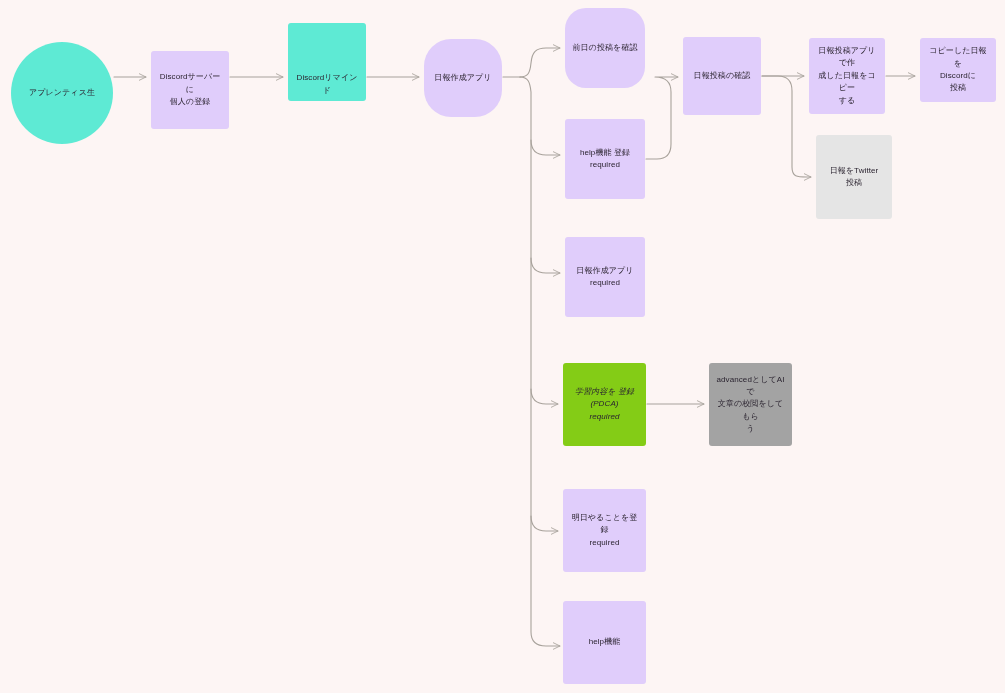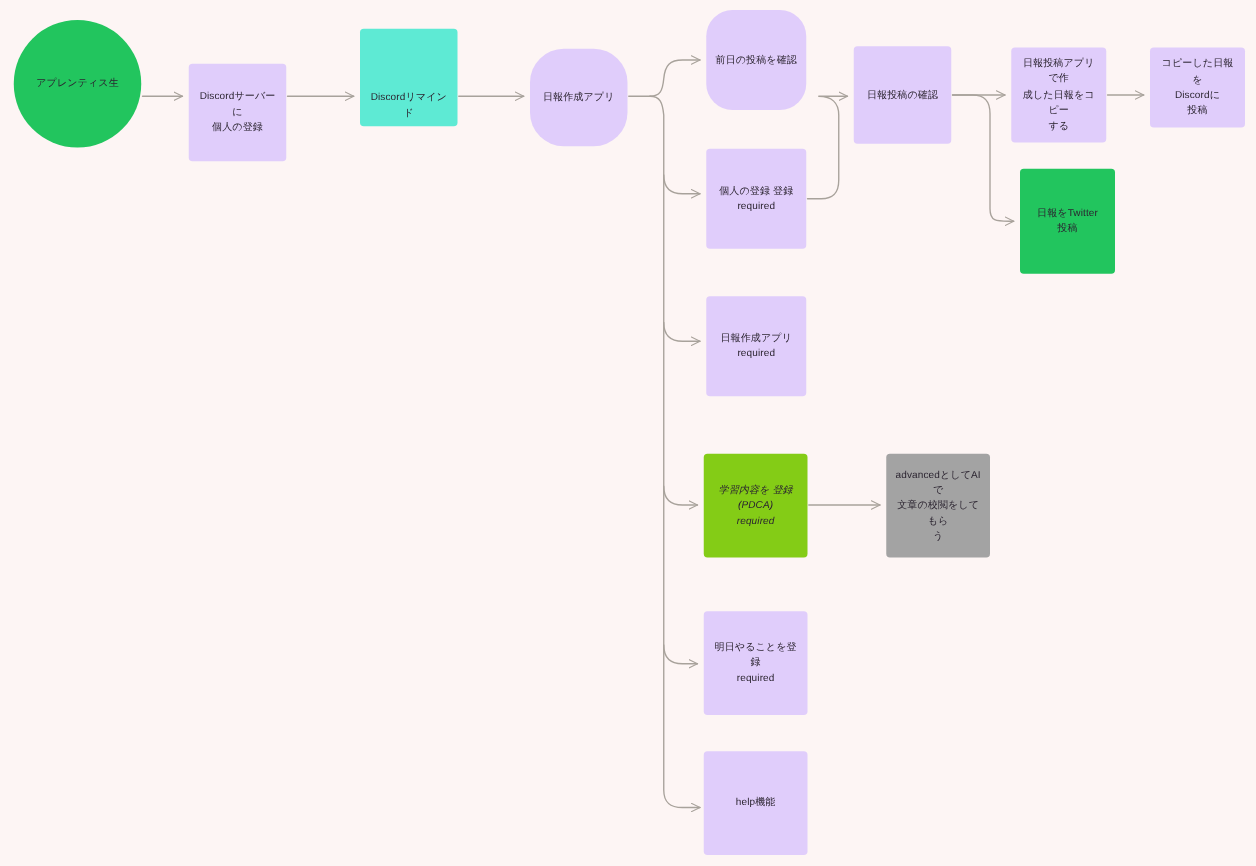--- a/index.html
+++ b/index.html
@@ -88,43 +88,43 @@
 
       <path d="M 762 76 L 804 76" marker-end="url(#arw)"></path>
 
       <path d="M 886 76 L 915 76" marker-end="url(#arw)"></path>
 
       <path d="M 762 76 L 778 76 C 788 76 792 81 792 91 L 792 167 C 792 177 797 177 807 177 L 811 177" marker-end="url(#arw)"></path>
     </g>
   </svg>
 
   <div id="node-layer">
-      <div class="node circle" style="left: 11px; top: 16px; width: 102px; height: 102px; background: #22c55e; color: rgb(43, 36, 48); font-family: Liberation Serif, serif;"><span class="label">アプレンティス生</span></div>
+      <div class="node circle" style="left: 11px; top: 42px; width: 102px; height: 102px; background: #5eead4; color: rgb(43, 36, 48); font-family: Liberation Serif, serif;"><span class="label">アプレンティス生</span></div>
       <div class="node" style="left: 151px; top: 51px; width: 78px; height: 78px; background: rgb(224, 205, 251); color: rgb(43, 36, 48);"><span class="label">Discordサーバーに
 個人の登録</span></div>
       <div class="node" style="left: 288px; top: 23px; width: 78px; height: 78px; background: #5eead4; color: rgb(43, 36, 48); align-items: flex-end;"><span class="label">Discordリマインド</span></div>
       <div class="node" style="left: 424px; top: 39px; width: 78px; height: 78px; background: rgb(224, 205, 251); color: rgb(43, 36, 48); border-radius: 27px;"><span class="label">日報作成アプリ</span></div>
       <div class="node" style="left: 565px; top: 8px; width: 80px; height: 80px; background: rgb(224, 205, 251); color: rgb(43, 36, 48); border-radius: 21px;"><span class="label">前日の投稿を確認</span></div>
-      <div class="node" style="left: 565px; top: 119px; width: 80px; height: 80px; background: rgb(224, 205, 251); color: rgb(43, 36, 48);"><span class="label">個人の登録 登録
+      <div class="node" style="left: 565px; top: 119px; width: 80px; height: 80px; background: rgb(224, 205, 251); color: rgb(43, 36, 48);"><span class="label">help機能 登録
 required</span></div>
       <div class="node" style="left: 565px; top: 237px; width: 80px; height: 80px; background: rgb(224, 205, 251); color: rgb(43, 36, 48);"><span class="label">日報作成アプリ
 required</span></div>
       <div class="node" style="left: 563px; top: 363px; width: 83px; height: 83px; background: #84cc16; color: rgb(43, 36, 48); font-style: italic;"><span class="label">学習内容を 登録
 (PDCA)
 required</span></div>
       <div class="node" style="left: 709px; top: 363px; width: 83px; height: 83px; background: #a3a3a3; color: rgb(43, 36, 48);"><span class="label">advancedとしてAIで
 文章の校閲をしてもら
 う</span></div>
       <div class="node" style="left: 563px; top: 489px; width: 83px; height: 83px; background: rgb(224, 205, 251); color: rgb(43, 36, 48);"><span class="label">明日やることを登録
 required</span></div>
       <div class="node" style="left: 563px; top: 601px; width: 83px; height: 83px; background: rgb(224, 205, 251); color: rgb(43, 36, 48);"><span class="label">help機能</span></div>
       <div class="node" style="left: 683px; top: 37px; width: 78px; height: 78px; background: rgb(224, 205, 251); color: rgb(43, 36, 48);"><span class="label">日報投稿の確認</span></div>
       <div class="node" style="left: 809px; top: 38px; width: 76px; height: 76px; background: rgb(224, 205, 251); color: rgb(43, 36, 48);"><span class="label">日報投稿アプリで作
 成した日報をコピー
 する</span></div>
       <div class="node" style="left: 920px; top: 38px; width: 76px; height: 64px; background: rgb(224, 205, 251); color: rgb(43, 36, 48);"><span class="label">コピーした日報を
 Discordに
 投稿</span></div>
-      <div class="node" style="left: 816px; top: 135px; width: 76px; height: 84px; background: #22c55e; color: rgb(43, 36, 48);"><span class="label">日報をTwitter
+      <div class="node" style="left: 816px; top: 135px; width: 76px; height: 84px; background: #e5e5e5; color: rgb(43, 36, 48);"><span class="label">日報をTwitter
 投稿</span></div>
     </div>
 
 </div>
 
 </body></html>

